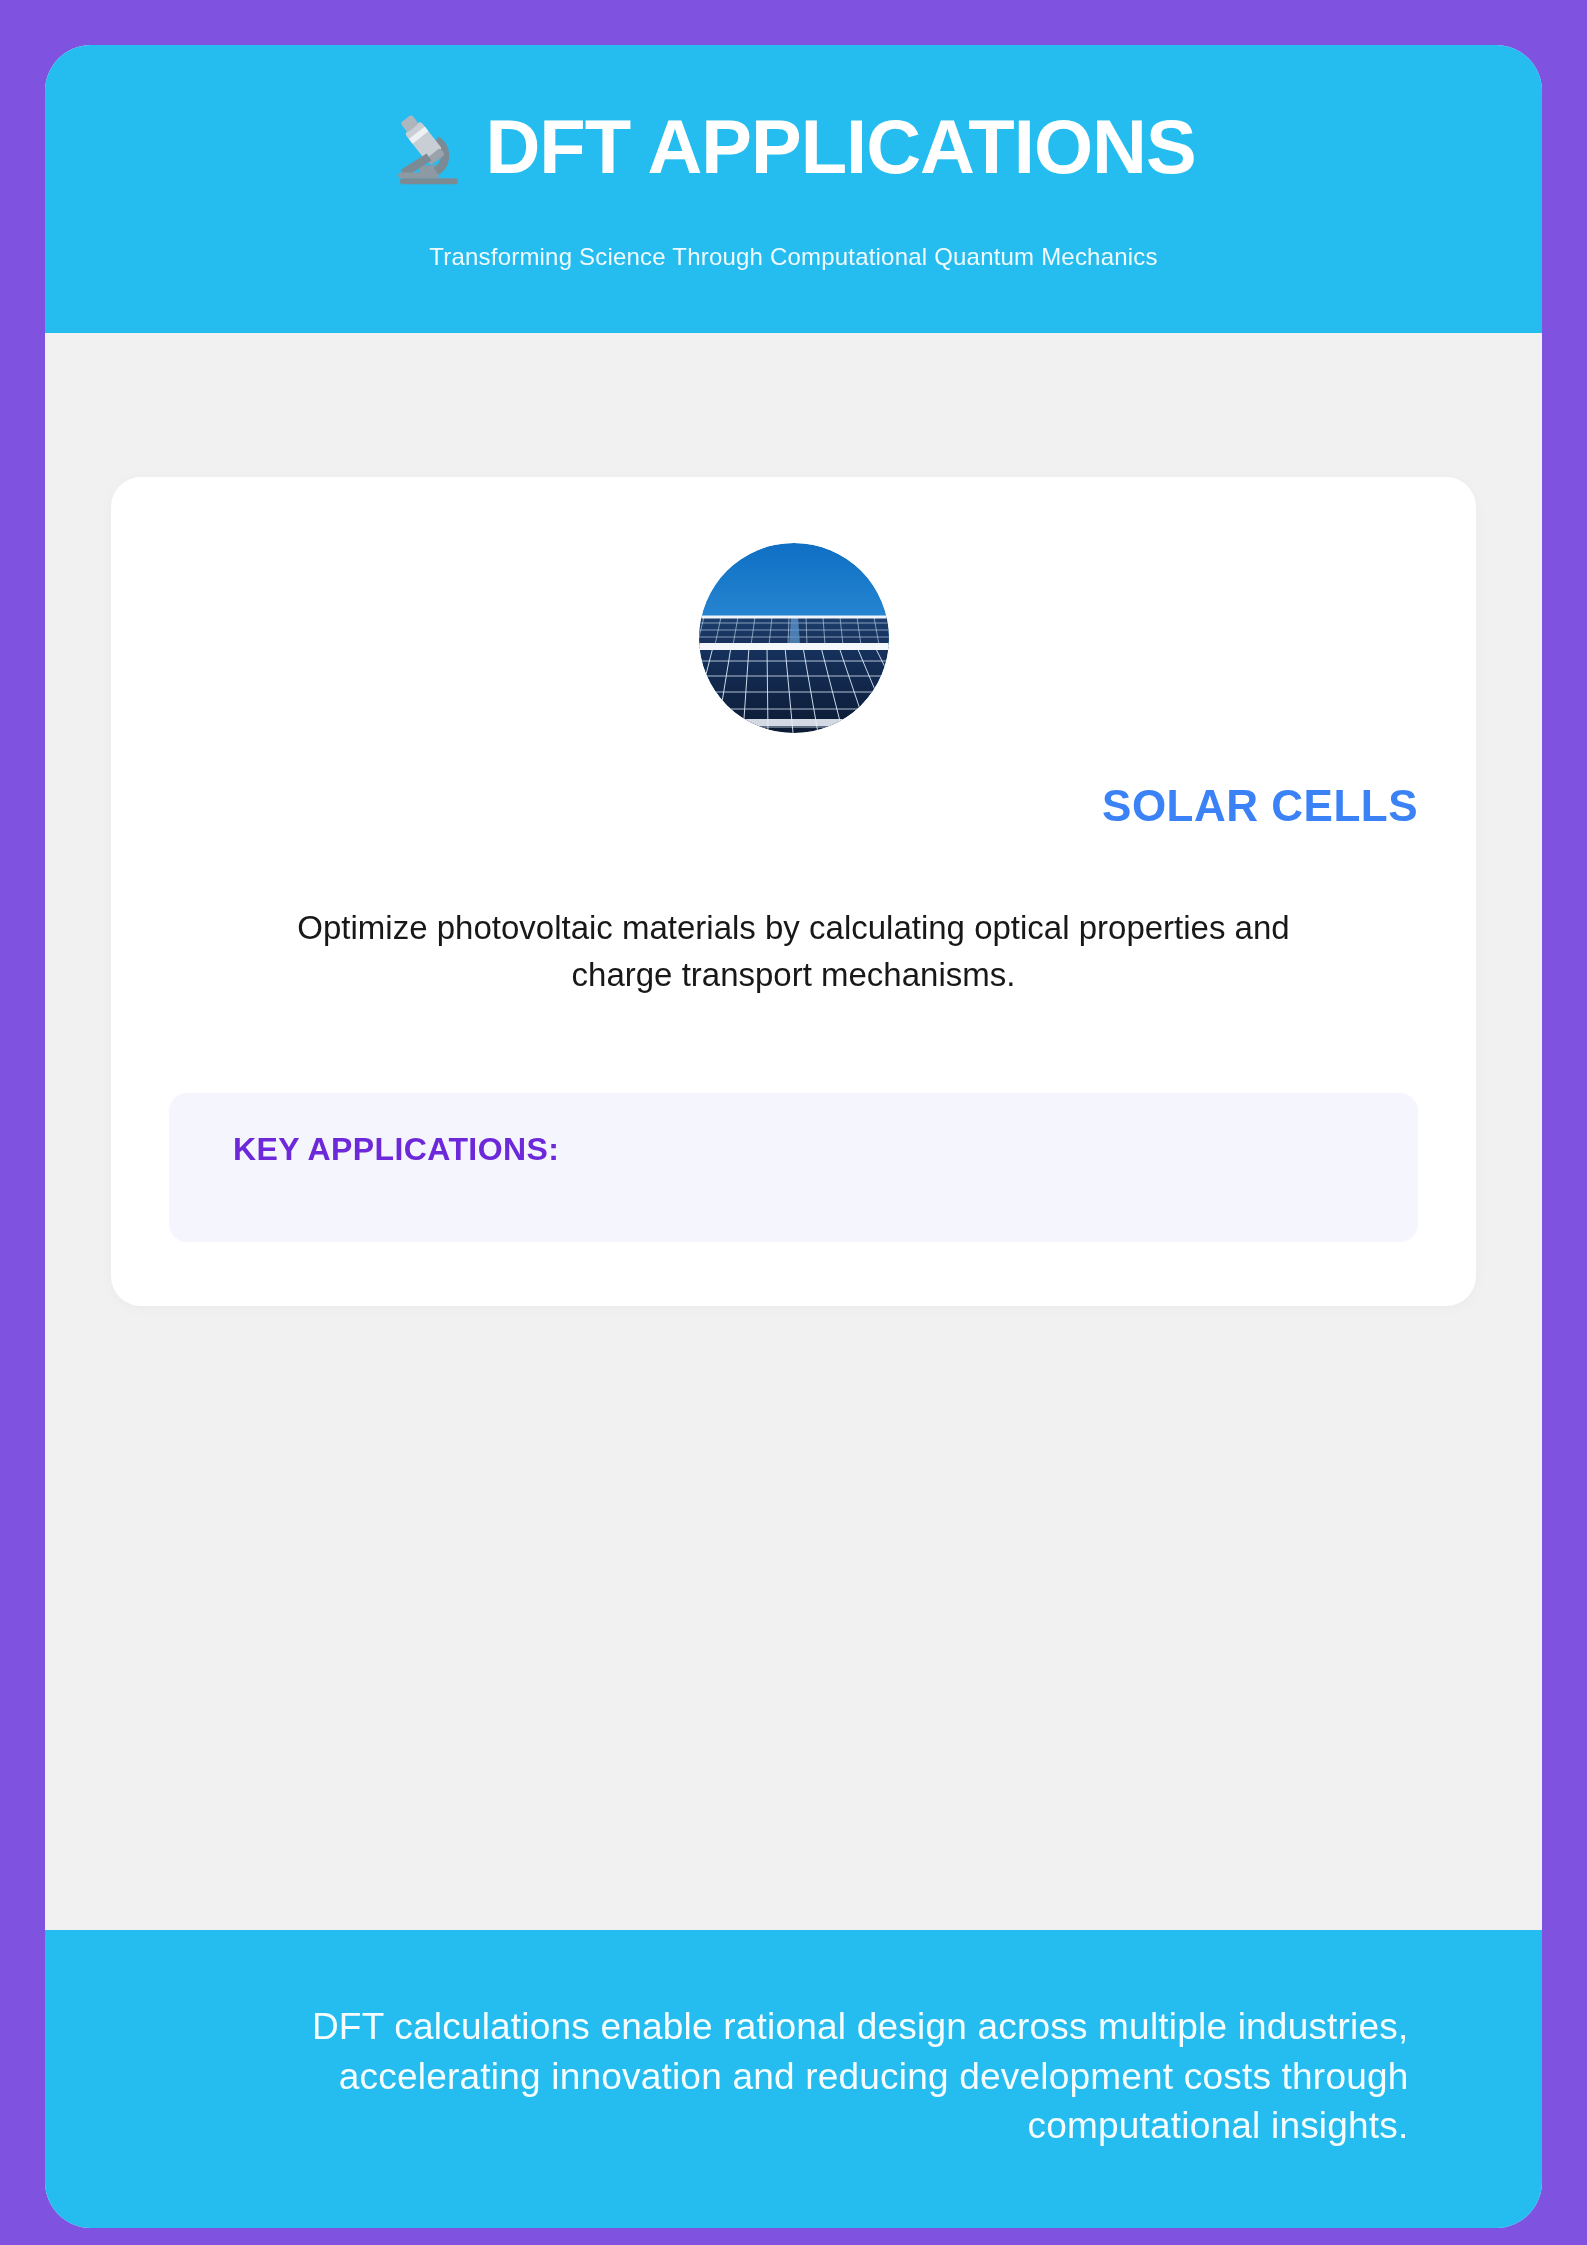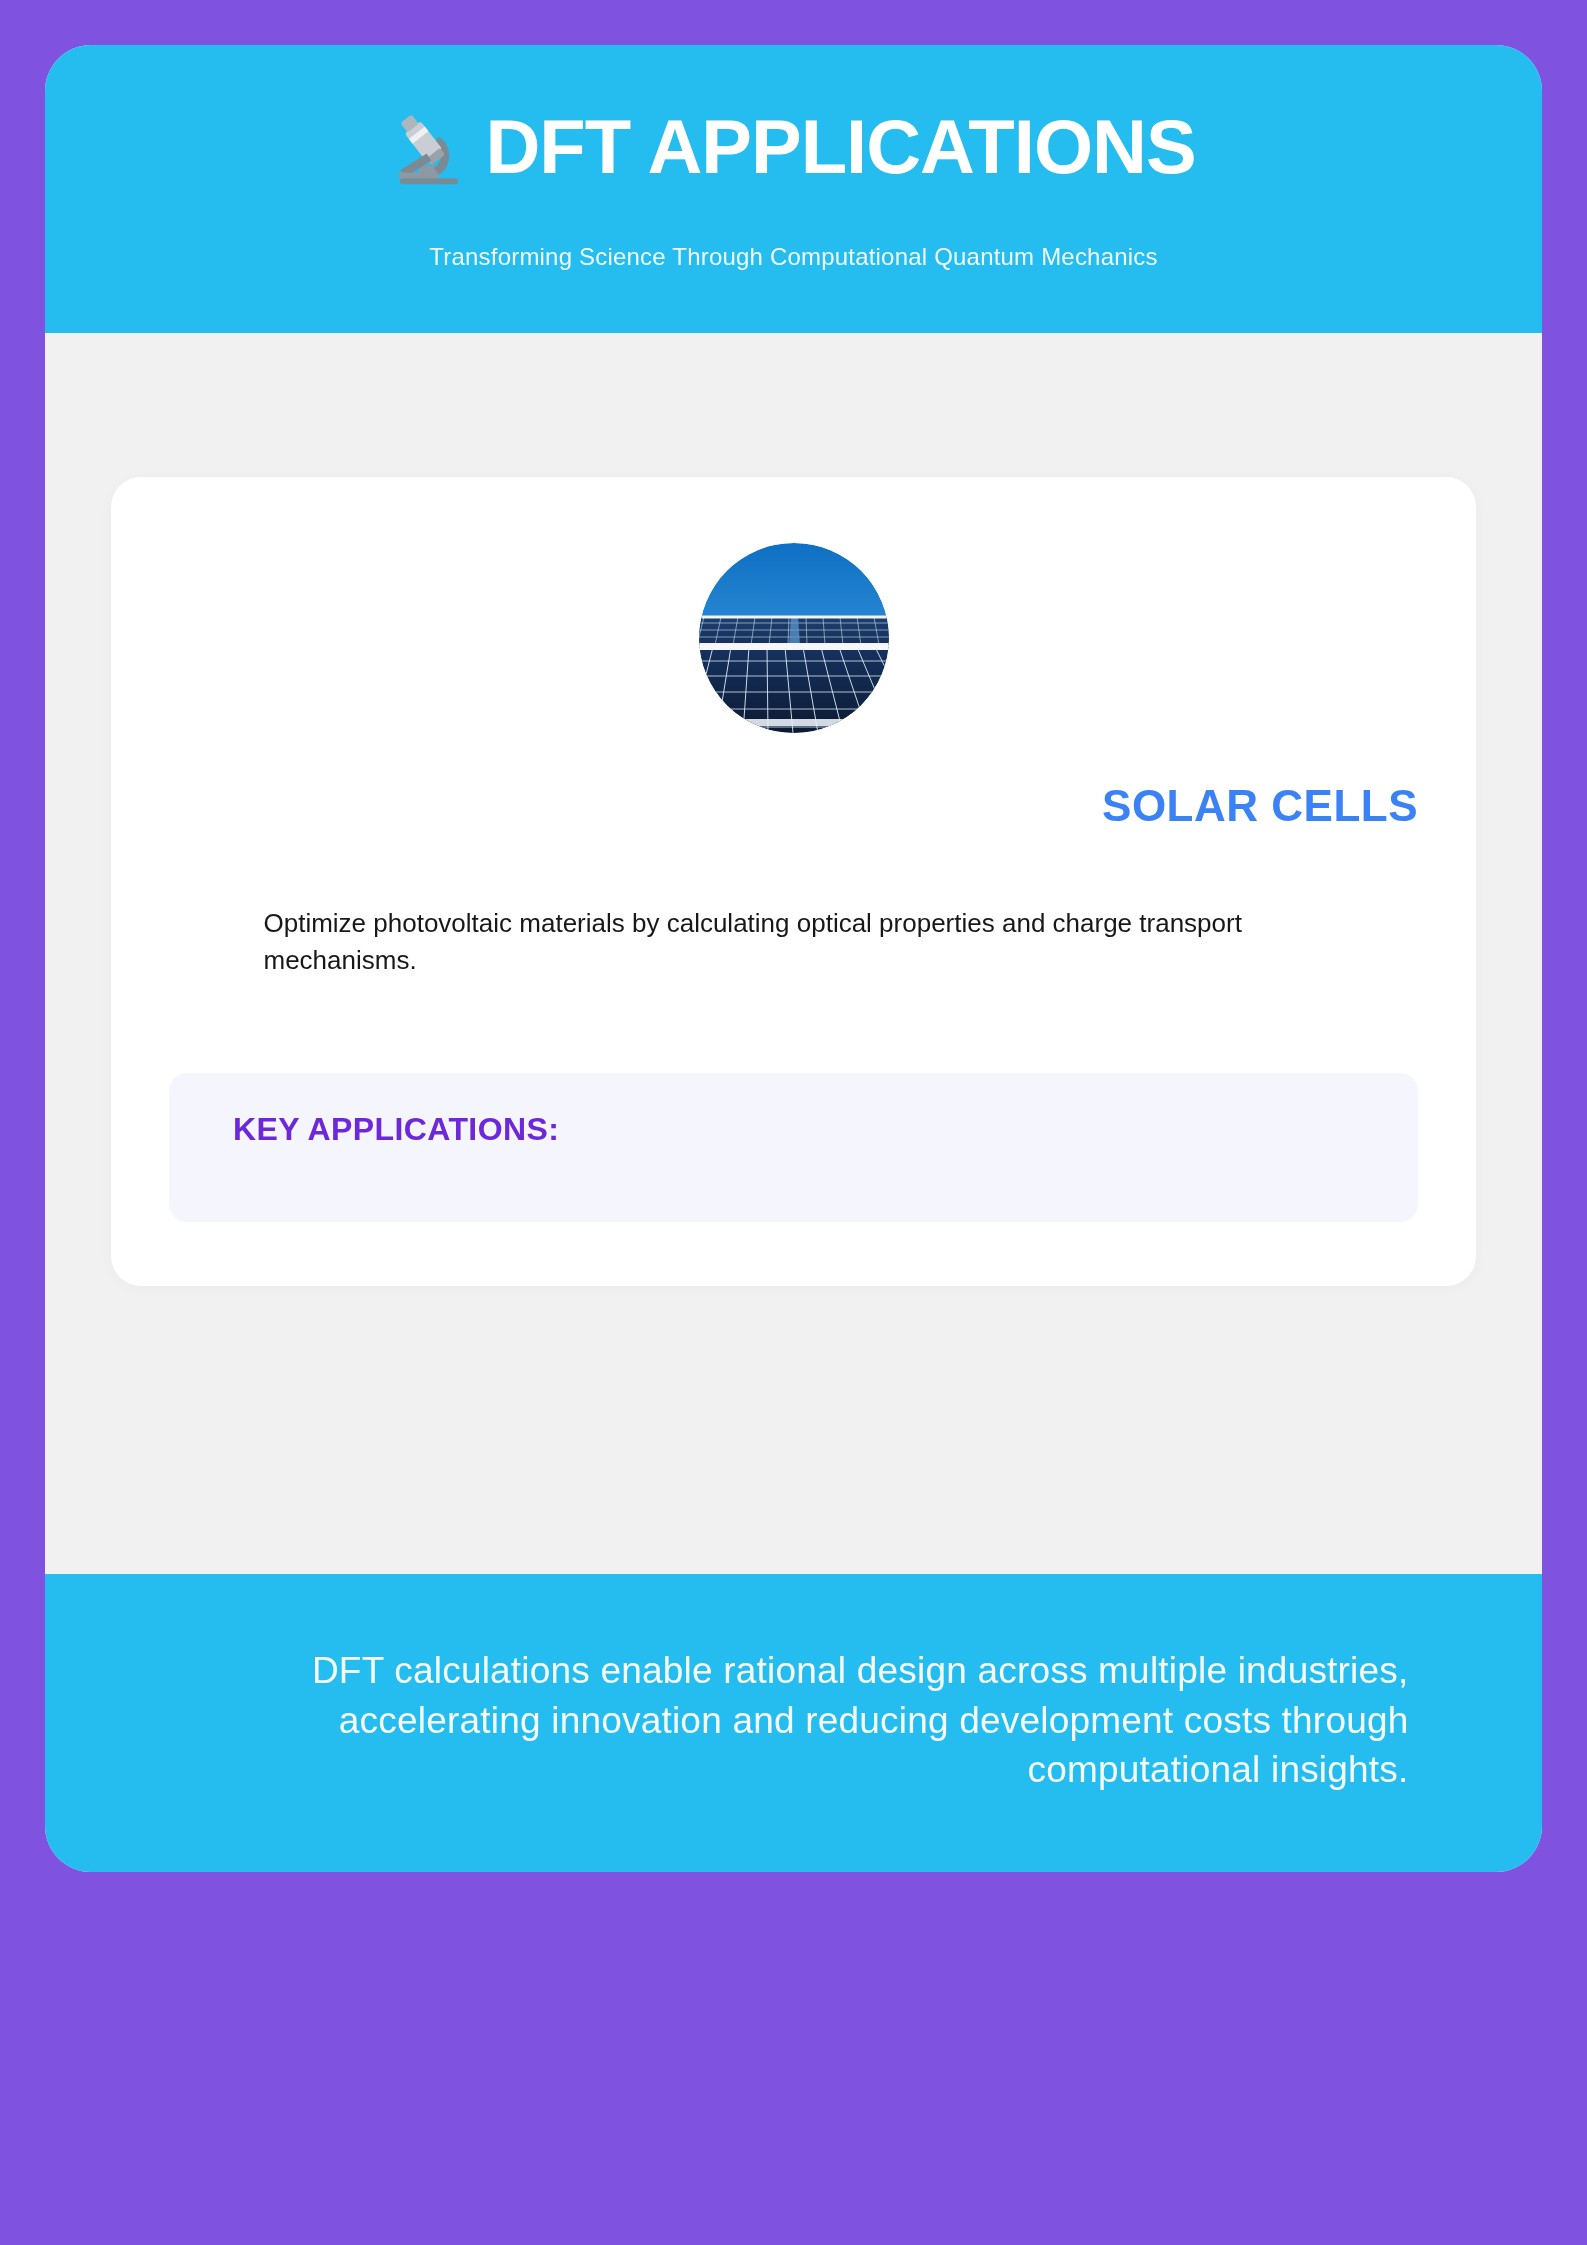--- a/index.html
+++ b/index.html
@@ -12,21 +12,21 @@
     background: #7f52e0;
     font-family: "Liberation Sans", sans-serif;
     overflow: hidden;
   }
 
   .poster {
     position: absolute;
     left: 45px;
     top: 45px;
     width: 1497px;
-    height: 1827px;
+    height: 2183px;
     border-radius: 46px;
     overflow: hidden;
     background: #f1f1f1;
     display: flex;
     flex-direction: column;
   }
 
   
   .header {
     background: #25bdef;
@@ -101,21 +101,22 @@
   .card-title {
     text-align: right;
     font-size: 44px;
     font-weight: 700;
     color: #3b82f6;
     letter-spacing: 0.5px;
     margin: 0 0 74px 0;
   }
 
   .card-desc {
-    font-size: 26px;
+    text-align: center;
+    font-size: 33px;
     line-height: 1.42;
     color: #181818;
     margin: 0 auto 94px auto;
     max-width: 1060px;
     font-weight: 400;
   }
 
   .key-box {
     background: #f5f6fd;
     border-radius: 18px;

